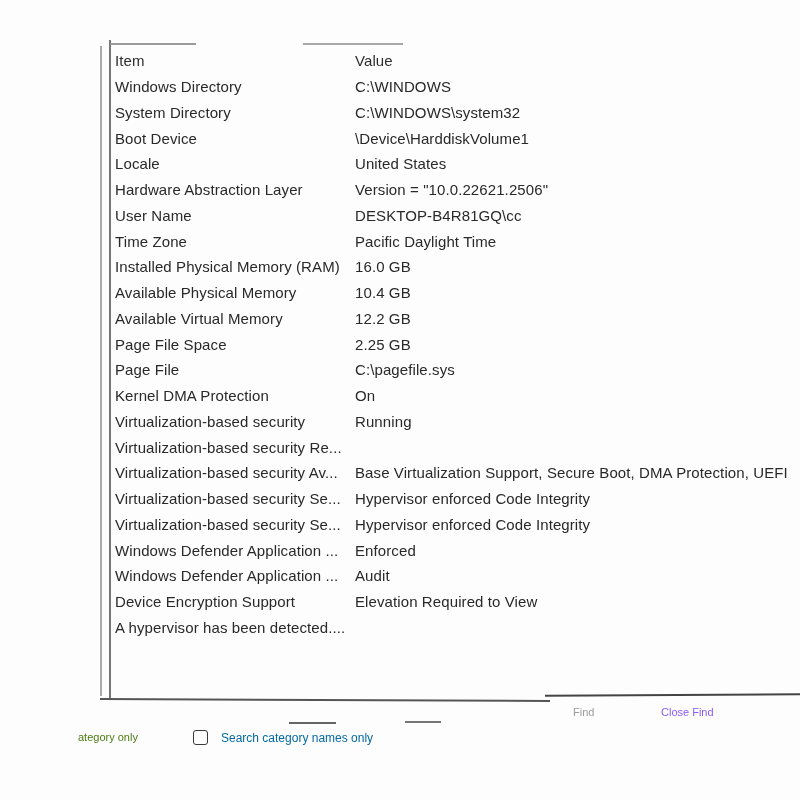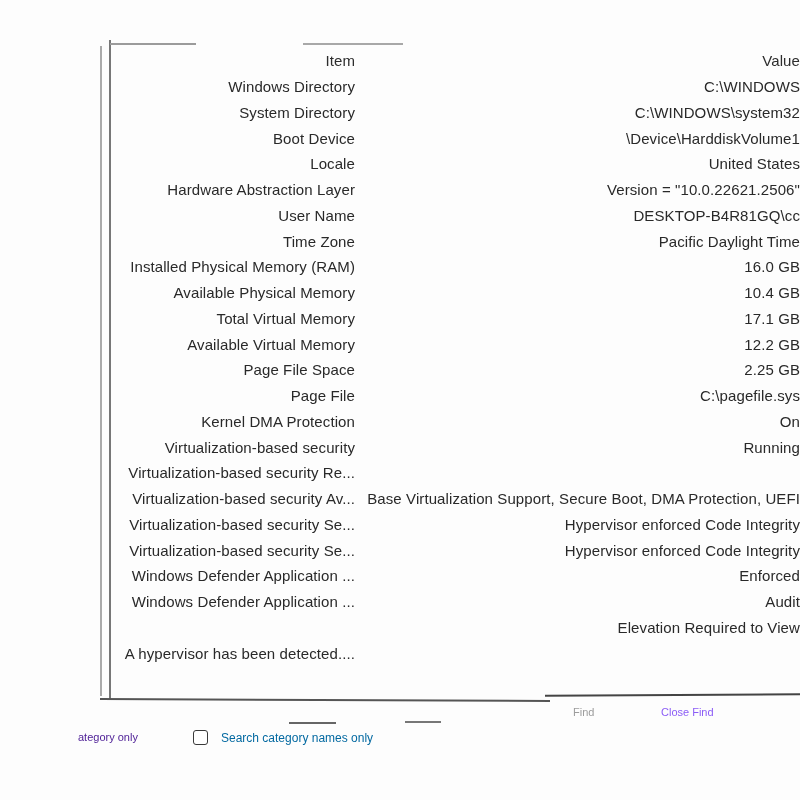--- a/index.html
+++ b/index.html
@@ -35,31 +35,30 @@
     width: 685px;
     font-size: 15px;
     letter-spacing: 0.1px;
   }
   .lv-row {
     display: flex;
     height: 25.75px;
     align-items: center;
     white-space: nowrap;
     overflow: visible;
-    text-align: right;
   }
   .cell-item { width: 240px; flex: 0 0 240px; overflow: hidden; }
   .cell-value { flex: 1 1 auto; overflow: hidden; }
   .lv-header .cell-item, .lv-header .cell-value { color: #2d2d2d; }
 
   
   .findbar-text { position: absolute; font-size: 11px; white-space: nowrap; }
   #find-button { left: 573px; top: 706px; color: #9c9c9c; cursor: default; }
   #close-find-button { left: 661px; top: 706px; color: #8b5cf6; cursor: default; }
-  #category-only-label { left: 78px; top: 731px; color: #4c1d95; }
+  #category-only-label { left: 78px; top: 731px; color: #4d7c0f; }
   #search-category-names { position: absolute; left: 193px; top: 728px; display: flex; align-items: flex-start; }
   #search-category-names .box {
     width: 15px; height: 15px;
     border: 1.7px solid #3a3a3a;
     border-radius: 3px;
     background: #fff;
     margin-top: 2px;
   }
   #search-category-names .lbl {
     font-size: 12px; color: #0369a1; margin-left: 13px; white-space: nowrap; padding-top: 3px;
@@ -115,24 +114,20 @@
         </div>
         <div class="lv-row">
           <div class="cell-item">Installed Physical Memory (RAM)</div>
           <div class="cell-value">16.0 GB</div>
         </div>
         <div class="lv-row">
           <div class="cell-item">Available Physical Memory</div>
           <div class="cell-value">10.4 GB</div>
         </div>
         <div class="lv-row">
-          <div class="cell-item">Total Virtual Memory</div>
-          <div class="cell-value">17.1 GB</div>
-        </div>
-        <div class="lv-row">
           <div class="cell-item">Available Virtual Memory</div>
           <div class="cell-value">12.2 GB</div>
         </div>
         <div class="lv-row">
           <div class="cell-item">Page File Space</div>
           <div class="cell-value">2.25 GB</div>
         </div>
         <div class="lv-row">
           <div class="cell-item">Page File</div>
           <div class="cell-value">C:\pagefile.sys</div>
@@ -163,20 +158,21 @@
         </div>
         <div class="lv-row">
           <div class="cell-item">Windows Defender Application ...</div>
           <div class="cell-value">Enforced</div>
         </div>
         <div class="lv-row">
           <div class="cell-item">Windows Defender Application ...</div>
           <div class="cell-value">Audit</div>
         </div>
         <div class="lv-row">
+          <div class="cell-item">Device Encryption Support</div>
           <div class="cell-value">Elevation Required to View</div>
         </div>
         <div class="lv-row">
           <div class="cell-item">A hypervisor has been detected....</div>
           <div class="cell-value"></div>
         </div>
       </div>
   </div>
 
   <div class="findbar-text" id="find-button">Find</div>

